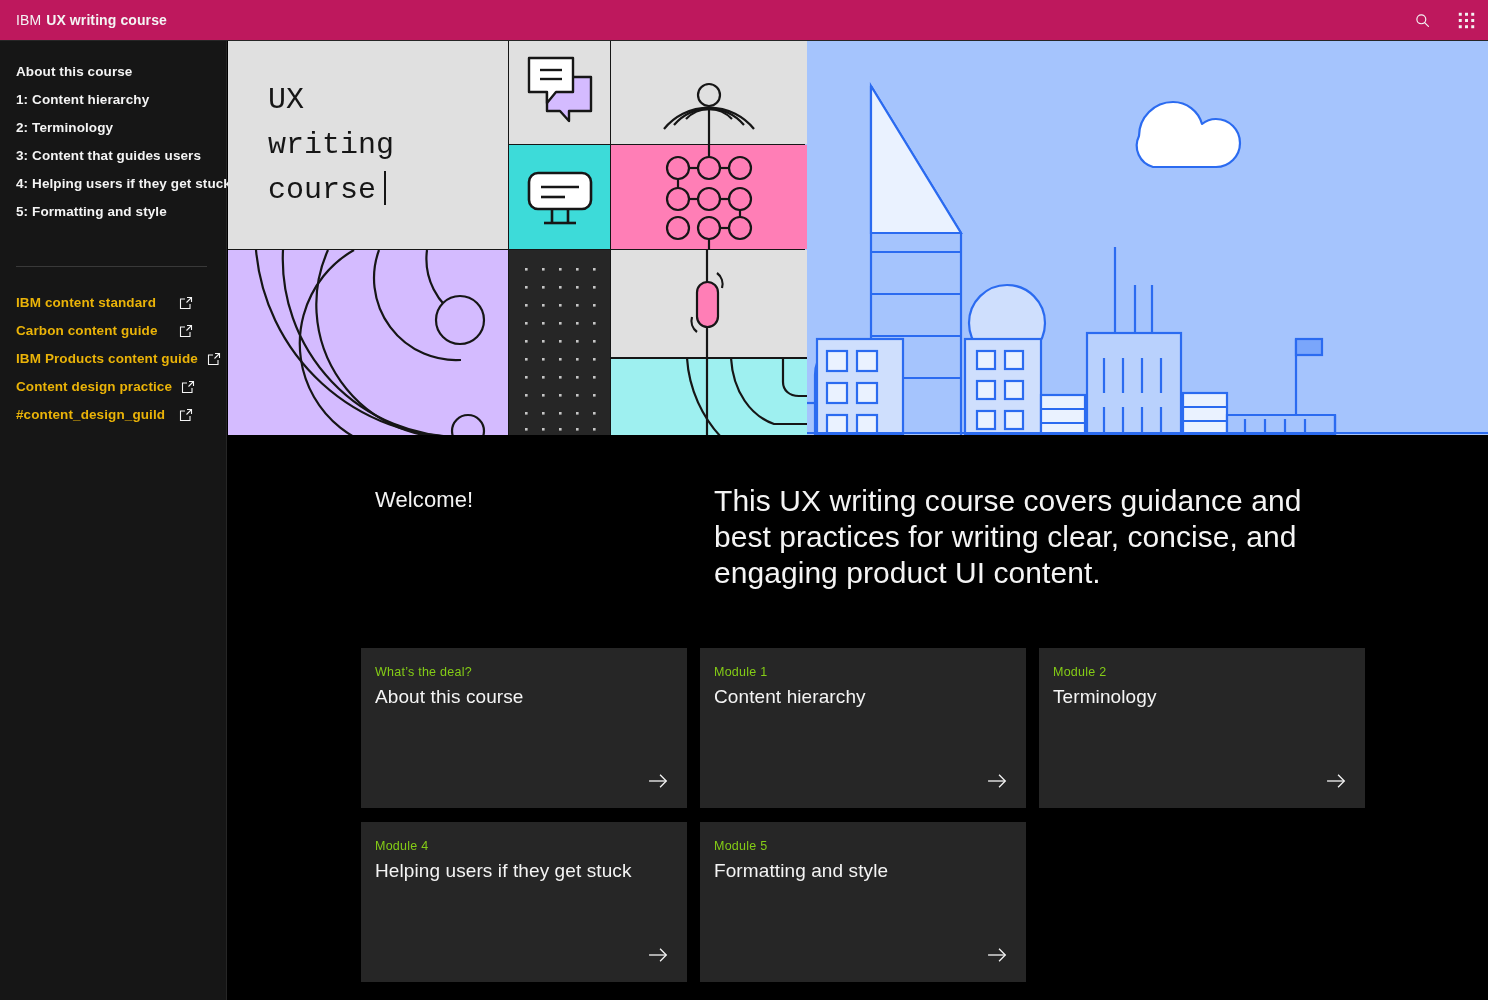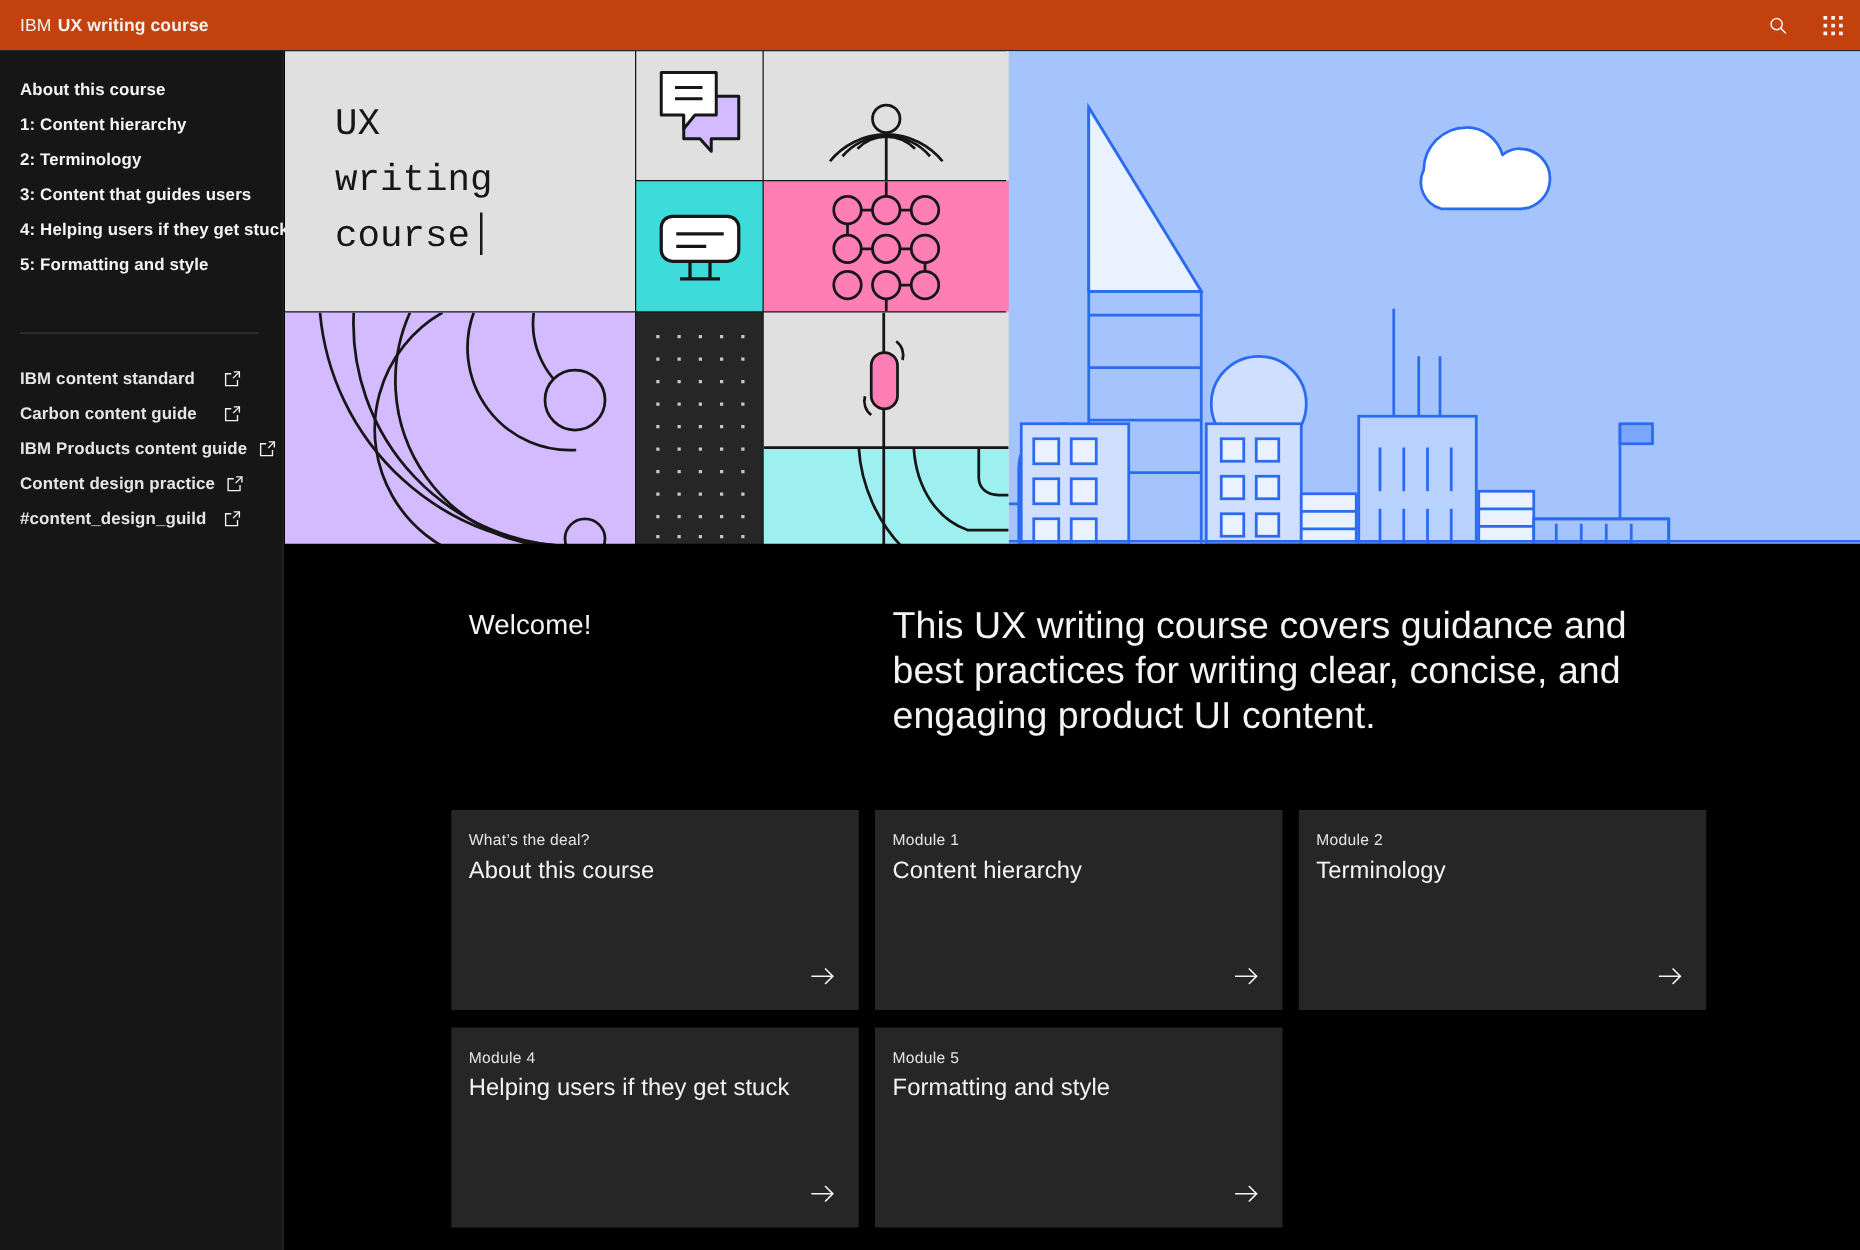--- a/index.html
+++ b/index.html
@@ -8,21 +8,21 @@
     width:1488px; height:1000px;
     background:#000000;
     font-family:"Liberation Sans", sans-serif;
     overflow:hidden;
   }
 
   
   .header {
     position:absolute; top:0; left:0;
     width:1488px; height:41px;
-    background:#c2410c;
+    background:#be185d;
     border-bottom:1px solid #262626;
     display:flex; align-items:center;
   }
   .header-title {
     margin-left:16px;
     font-size:14px; color:#f4f4f4;
     letter-spacing:0.1px; white-space:nowrap;
   }
   .header-title .brand { font-weight:400; }
   .header-title .product { font-weight:600; margin-left:5px; }
@@ -52,21 +52,21 @@
     line-height:16px;
   }
   .nav-divider {
     height:1px; background:#393939;
     margin:40px 19px 22px 16px;
   }
   .link-item {
     display:flex; align-items:center;
     padding:6px 32px 6px 16px;
     font-size:13.5px; font-weight:600;
-    color:#e5e5e5; letter-spacing:0.1px;
+    color:#eab308; letter-spacing:0.1px;
     cursor:pointer; white-space:nowrap;
     line-height:16px;
   }
   .link-item .link-label { flex:1; }
   .launch-icon { flex:0 0 16px; height:16px; margin-left:8px; }
 
   
   .hero {
     position:absolute; top:41px; left:228px;
     width:1260px; height:394px;
@@ -140,21 +140,21 @@
     grid-gap:14px 13px;
   }
   .card {
     position:relative;
     height:160px;
     background:#262626;
     padding:16px 16px 0 14px;
     cursor:pointer;
   }
   .card-eyebrow {
-    font-size:12.5px; color:#e5e5e5;
+    font-size:12.5px; color:#84cc16;
     letter-spacing:0.25px; line-height:16px;
   }
   .card-title {
     margin-top:4px;
     font-size:19px; line-height:25px;
     color:#f4f4f4; letter-spacing:0.1px;
   }
   .card-arrow {
     position:absolute; right:18px; bottom:16px;
     width:22px; height:22px;

